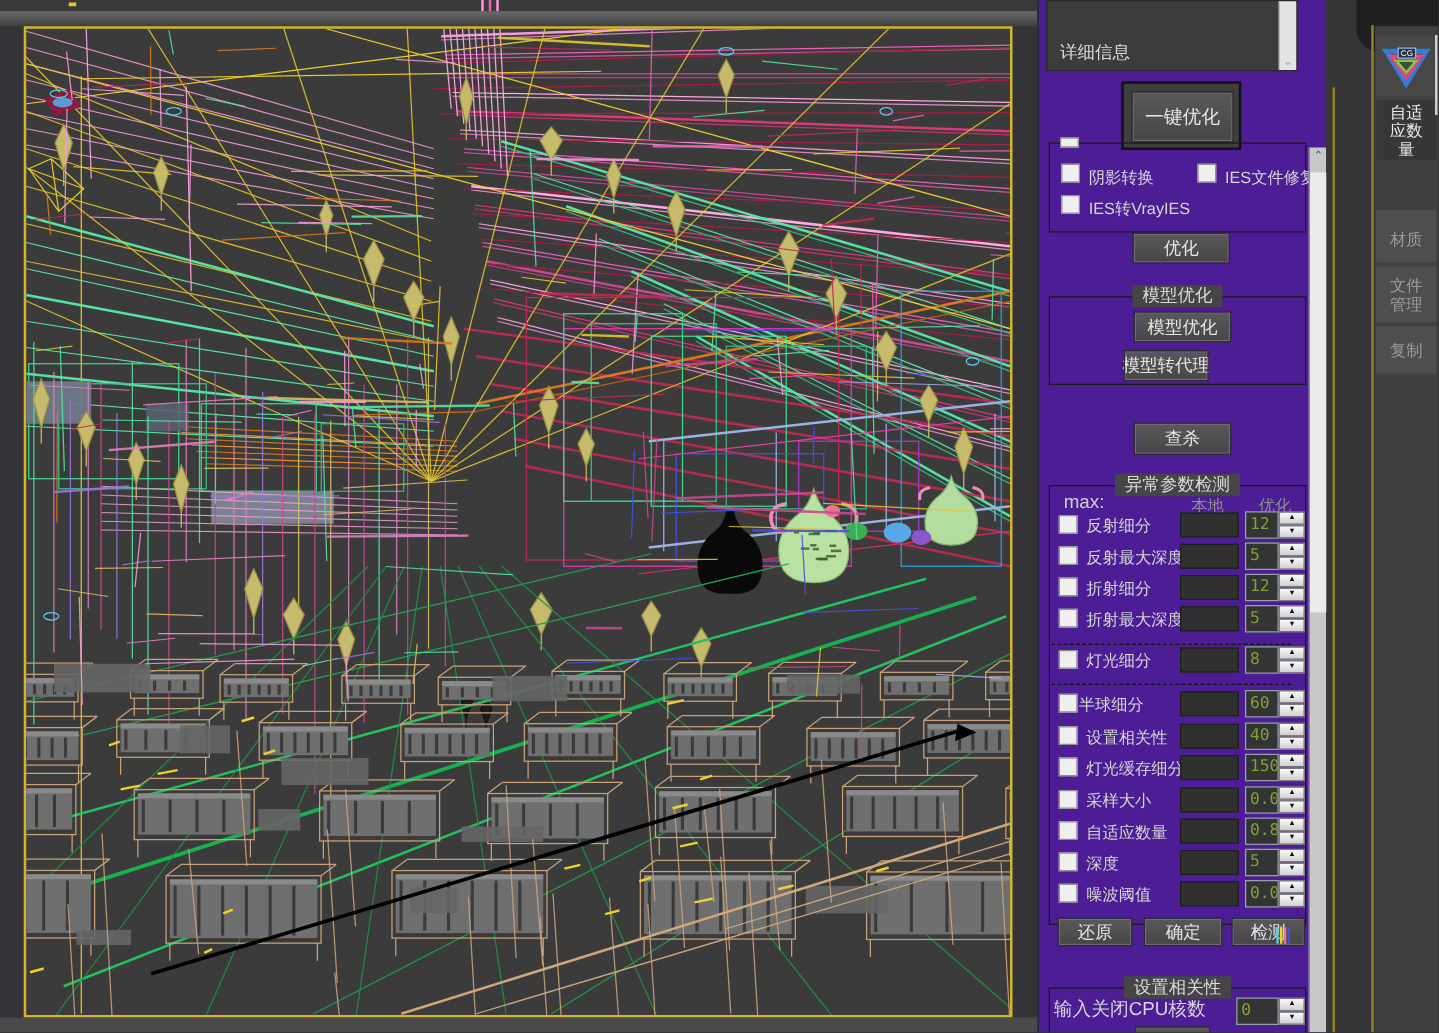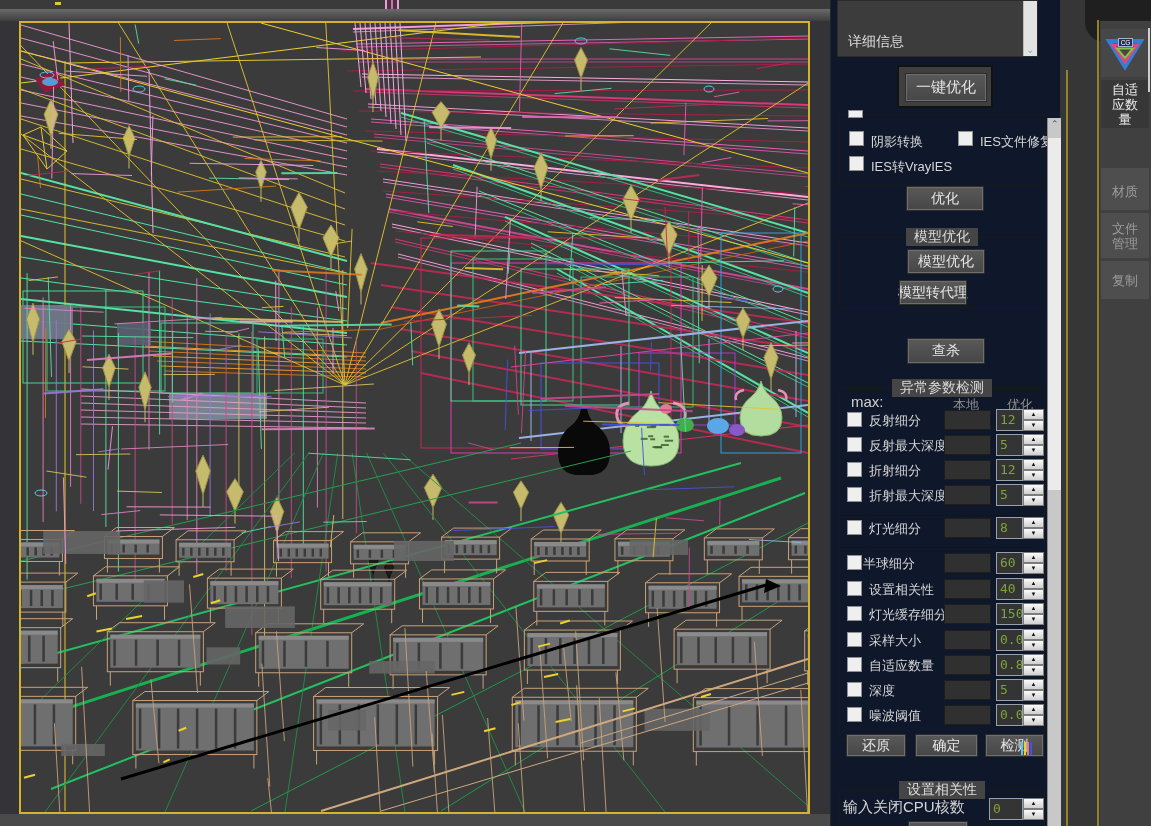--- a/index.html
+++ b/index.html
@@ -5,28 +5,28 @@
   html,body{margin:0;padding:0;background:#333;}
   #app{position:relative;width:1151px;height:826px;overflow:hidden;background:#333338;
        font-family:"Liberation Sans","DejaVu Sans",sans-serif;}
   .abs{position:absolute;box-sizing:border-box;}
   
   #viewport{left:19px;top:21px;width:791px;height:793px;background:#3b3b3b;border:2px solid #d4b42c;}
   #top-sliver{left:0;top:0;width:830px;height:9px;background:#3a3a3a;}
   #top-bar{left:0;top:9px;width:830px;height:12px;background:linear-gradient(#6a6a6a,#3e3e3e);}
   #bottom-strip{left:0;top:814px;width:830px;height:12px;background:#4a4a4a;}
   
-  #side-panel{left:830px;top:0;width:230px;height:826px;background:#0f172a;border-left:1px solid #262626;}
+  #side-panel{left:830px;top:0;width:230px;height:826px;background:#4c1d95;border-left:1px solid #262626;}
   .infobox{left:6px;top:0;width:201px;height:57px;background:#3c3c3c;border:1px solid #2a2a2a;}
   .infobox .ititle{position:absolute;left:10px;top:32px;color:#dcdcdc;font-size:14px;}
   .iscroll{position:absolute;right:0;top:0;width:13px;height:55px;background:#e3e3e3;border-left:1px solid #bbb;}
   .iscroll .chev{position:absolute;bottom:1px;left:2px;color:#9ab09a;font-size:10px;}
   .btn{display:flex;align-items:center;justify-content:center;background:linear-gradient(180deg,#585858,#474747);
        border:1px solid #6e6e6e;outline:1px solid #2c2c2c;color:#e6e6e6;font-size:14px;cursor:default;white-space:nowrap;}
-  #onekey-wrap{left:66px;top:65px;width:96px;height:43px;border:2px solid #121212;background:#3f3f3f;padding:7px;}
+  #onekey-wrap{left:66px;top:65px;width:96px;height:55px;border:2px solid #121212;background:#3f3f3f;padding:7px;}
   #onekey-wrap .btn{width:100%;height:100%;font-size:15px;}
   .group{border:1px solid #191919;}
   .gtitle{position:absolute;top:-10px;left:50%;transform:translateX(-50%);background:#454545;
           padding:0 8px;font-size:14px;color:#dadada;white-space:nowrap;}
   .cb{width:15px;height:15px;background:#efefef;border:1px solid #8f8f8f;}
   .lbl{color:#d6d6d6;font-size:13px;white-space:nowrap;}
   .hdr{color:#8f8f8f;font-size:13px;white-space:nowrap;}
   .fld-local{width:47px;height:20px;background:#303030;border:1px solid #1d1d1d;}
   .fld-opt{width:27px;height:22px;background:#343434;border:1px solid #97a1aa;color:#7fa33a;
            font:13px/20px "DejaVu Sans Mono",monospace;padding-left:3px;overflow:hidden;white-space:nowrap;}

